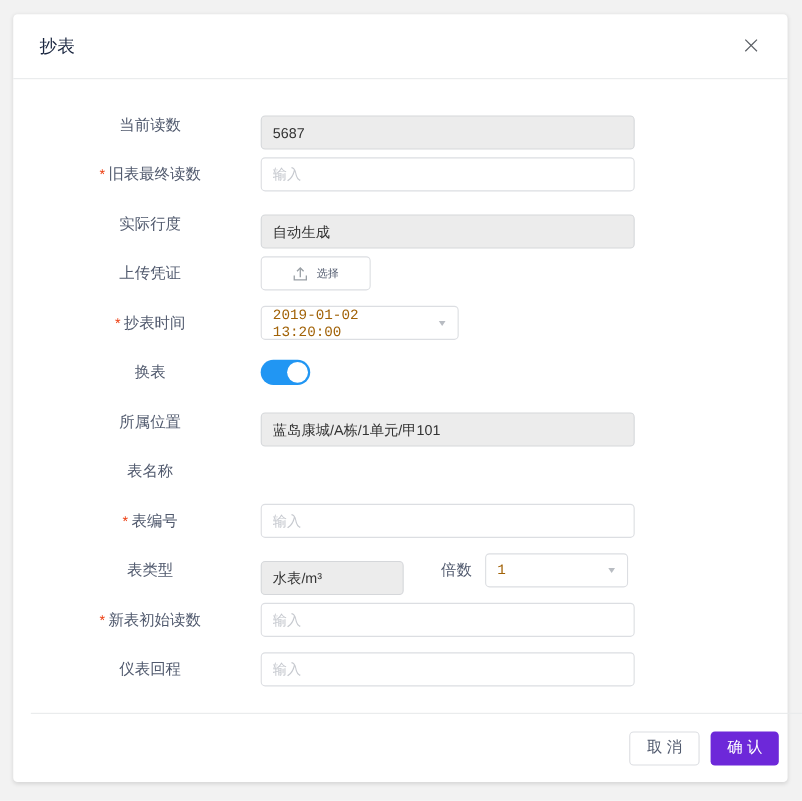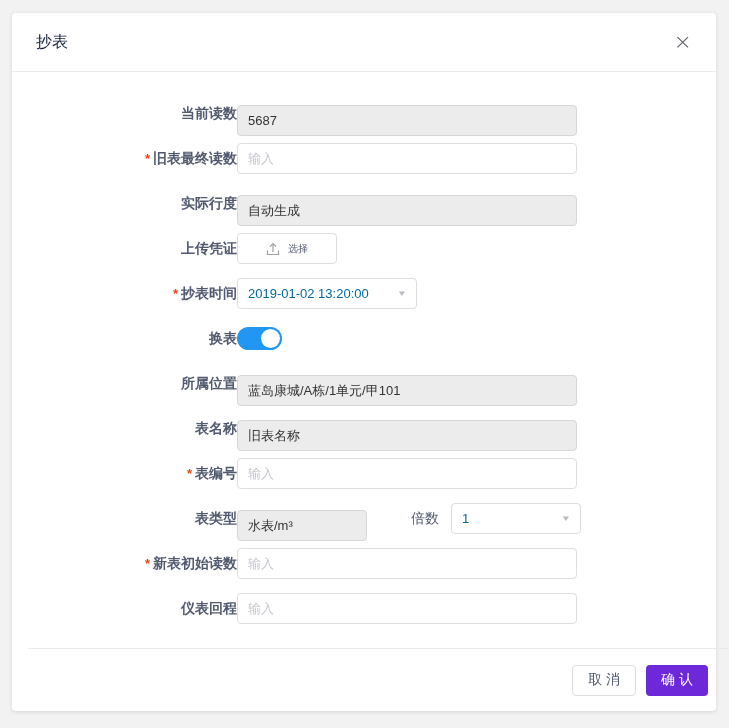--- a/index.html
+++ b/index.html
@@ -43,25 +43,24 @@
   }
   .form-row {
     display: flex;
     align-items: center;
     height: 31px;
     margin-bottom: 14px;
   }
   .form-label {
     width: 201px;
     flex: 0 0 201px;
-    text-align: right;
+    text-align: center;
     font-size: 14px;
     color: #515a6e;
     white-space: nowrap;
-    font-weight: bold;
   }
   .required-mark {
     color: #ed4014;
     margin-right: 3px;
     font-size: 13px;
   }
   .ctl {
     height: 31px;
     border: 1px solid #dcdee2;
     border-radius: 4px;
@@ -95,32 +94,32 @@
     color: #515a6e;
     cursor: pointer;
   }
   .upload-btn svg { display: block; }
   .select-box {
     display: flex;
     align-items: center;
     justify-content: space-between;
     cursor: pointer;
   }
-  .select-box .sel-text { color: #0369a1; }
+  .select-box .sel-text { color: #a16207; font-family: Liberation Mono, monospace; }
   .caret {
     font-size: 8px;
     color: #b8bcc2;
     transform: scaleX(1.3);
     margin-left: 6px;
   }
   .date-box { width: 180px; }
   .inline-label {
     font-size: 14px;
     color: #515a6e;
-    margin-left: 44px;
+    margin-left: 34px;
     margin-right: 12px;
     white-space: nowrap;
   }
   .toggle {
     width: 45px;
     height: 23px;
     border-radius: 12px;
     background: #2196f3;
     position: relative;
     cursor: pointer;
@@ -220,21 +219,20 @@
       </div>
     </div>
 
     <div class="form-row">
       <span class="form-label">所属位置</span>
       <input class="ctl w-full disabled" disabled="" value="蓝岛康城/A栋/1单元/甲101" style="">
     </div>
 
     <div class="form-row">
       <span class="form-label">表名称</span>
-      <input class="ctl w-full disabled" disabled="" value="旧表名称" style="">
     </div>
 
     <div class="form-row">
       <span class="form-label"><span class="required-mark">*</span><span>表编号</span></span>
       <input class="ctl w-full" placeholder="输入" style="">
     </div>
 
     <div class="form-row">
       <span class="form-label">表类型</span>
       <input class="ctl w-short disabled" disabled="" value="水表/m³" style="">

